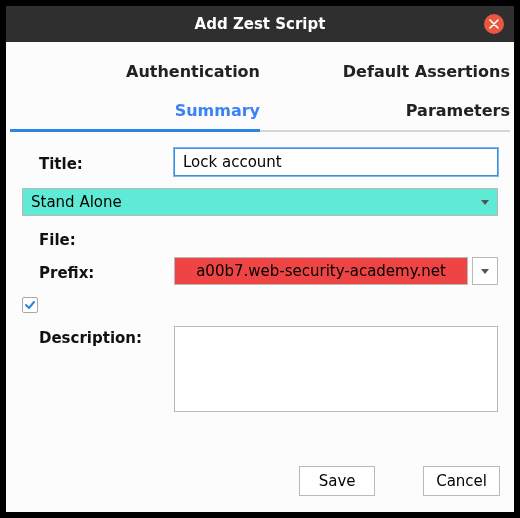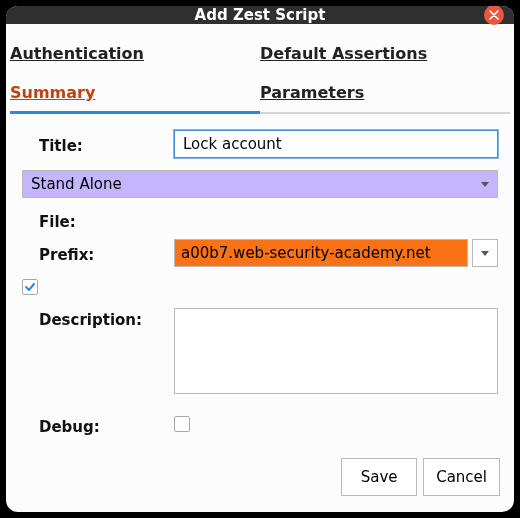--- a/index.html
+++ b/index.html
@@ -8,21 +8,21 @@
     font-family: "DejaVu Sans", "Liberation Sans", Arial, sans-serif;
     font-size: 14px;
     width: 520px;
     height: 518px;
     position: relative;
   }
   .window {
     position: absolute;
     left: 6px; top: 6px; right: 6px; bottom: 6px;
     background: #fcfcfc;
-    border-radius: 12px;
+    border-radius: 0;
     overflow: hidden;
     display: flex;
     flex-direction: column;
     box-shadow: 0 0 0 1px #000;
   }
   .titlebar {
     background: #2f2f2f;
     color: #fff;
     height: 36px;
     display: flex;
@@ -46,30 +46,29 @@
   }
   .close-btn svg { width: 10px; height: 10px; }
   .tabs-area {
     padding: 10px 4px 0 4px;
   }
   .tab-row {
     display: flex;
   }
   .tab {
     flex: 1;
-    text-align: left;
+    text-align: right;
     padding: 10px 0 10px 0;
     font-size: 16px;
     color: #222;
     cursor: pointer;
     font-weight: 600;
-    text-decoration: underline;
   }
   .tab.active {
-    color: #c2410c;
+    color: #3b82f6;
   }
   .tab-underline {
     height: 2px;
     background: #d5d5d5;
     position: relative;
   }
   .tab-underline .ind {
     position: absolute;
     left: 0; bottom: 0;
     width: 50%;
@@ -108,21 +107,21 @@
   }
   input[type=text].txt.focused {
     border: 1px solid #3c8ee0;
     box-shadow: 0 0 0 1px #7fb7ec;
     outline: none;
   }
   .select {
     width: 100%;
     height: 28px;
     border: 1px solid #b9b9b9;
-    background: #c4b5fd;
+    background: #5eead4;
     display: flex;
     align-items: center;
     padding: 0 8px;
     font-size: 15px;
     justify-content: space-between;
     cursor: pointer;
   }
   .select .arrow {
     width: 0; height: 0;
     border-left: 4px solid transparent;
@@ -133,22 +132,23 @@
     display: flex;
     width: 100%;
   }
   .combo input {
     flex: 1;
     height: 28px;
     border: 1px solid #b9b9b9;
     padding: 0 6px;
     font-size: 15px;
     font-family: inherit;
-    background: #f97316;
+    background: #ef4444;
     min-width: 0;
+    text-align: center;
   }
   .combo .cbtn {
     width: 26px;
     height: 28px;
     border: 1px solid #b9b9b9;
     margin-left: 4px;
     background: #fff;
     display: flex;
     align-items: center;
     justify-content: center;
@@ -184,27 +184,28 @@
   }
   .spacer { flex: 1; }
   .button-bar {
     padding: 0 14px 16px 0;
     display: flex;
     justify-content: flex-end;
     gap: 6px;
   }
   .btn {
     min-width: 76px;
-    height: 38px;
+    height: 30px;
     border: 1px solid #b9b9b9;
     background: #fff;
     font-size: 15px;
     font-family: inherit;
     cursor: pointer;
     padding: 0 12px;
+    margin-left: 42px;
   }
 </style>
 </head>
 <body>
 
 <div class="window">
 
   <div class="titlebar">
     <span>Add Zest Script</span>
     <div class="close-btn">
@@ -273,28 +274,20 @@
       </div>
     </div>
 
     <div class="row top">
       <div class="label">Description:</div>
       <div class="field">
         <textarea class="desc" style=""></textarea>
       </div>
     </div>
 
-    <div class="row" style="margin-top:6px;">
-      <div class="label">Debug:</div>
-      <div class="field">
-        <span class="checkbox">
-          
-        </span>
-      </div>
-    </div>
 
     <div class="spacer"></div>
   </div>
 
   <div class="button-bar">
     <button class="btn">Save</button>
     <button class="btn">Cancel</button>
   </div>
 
 </div>

